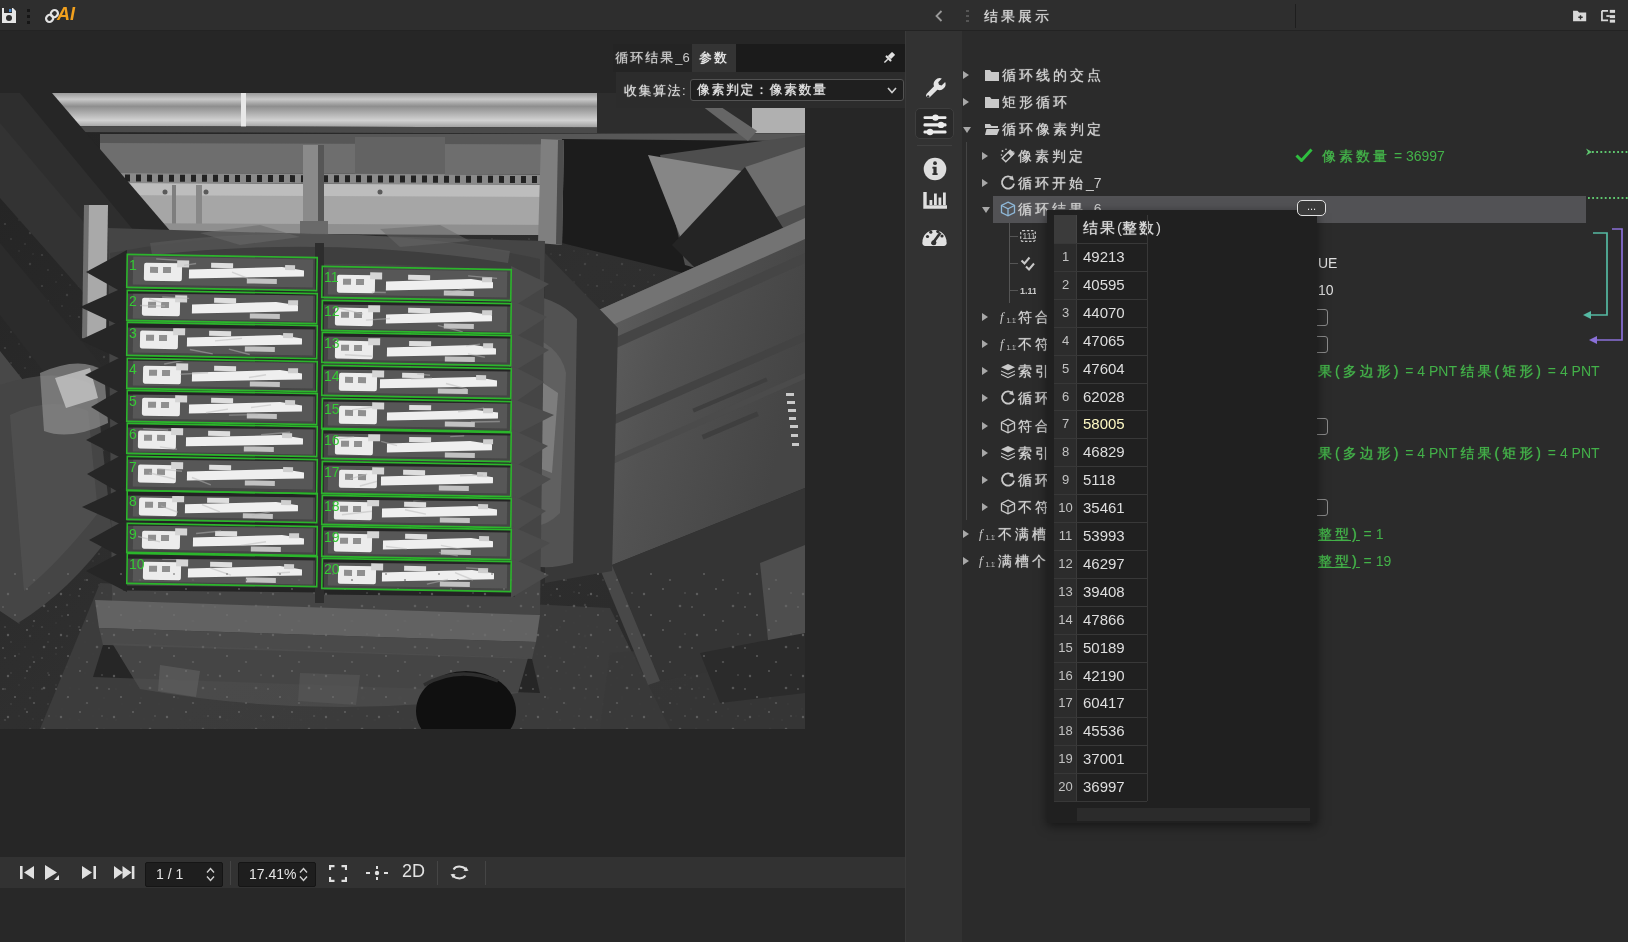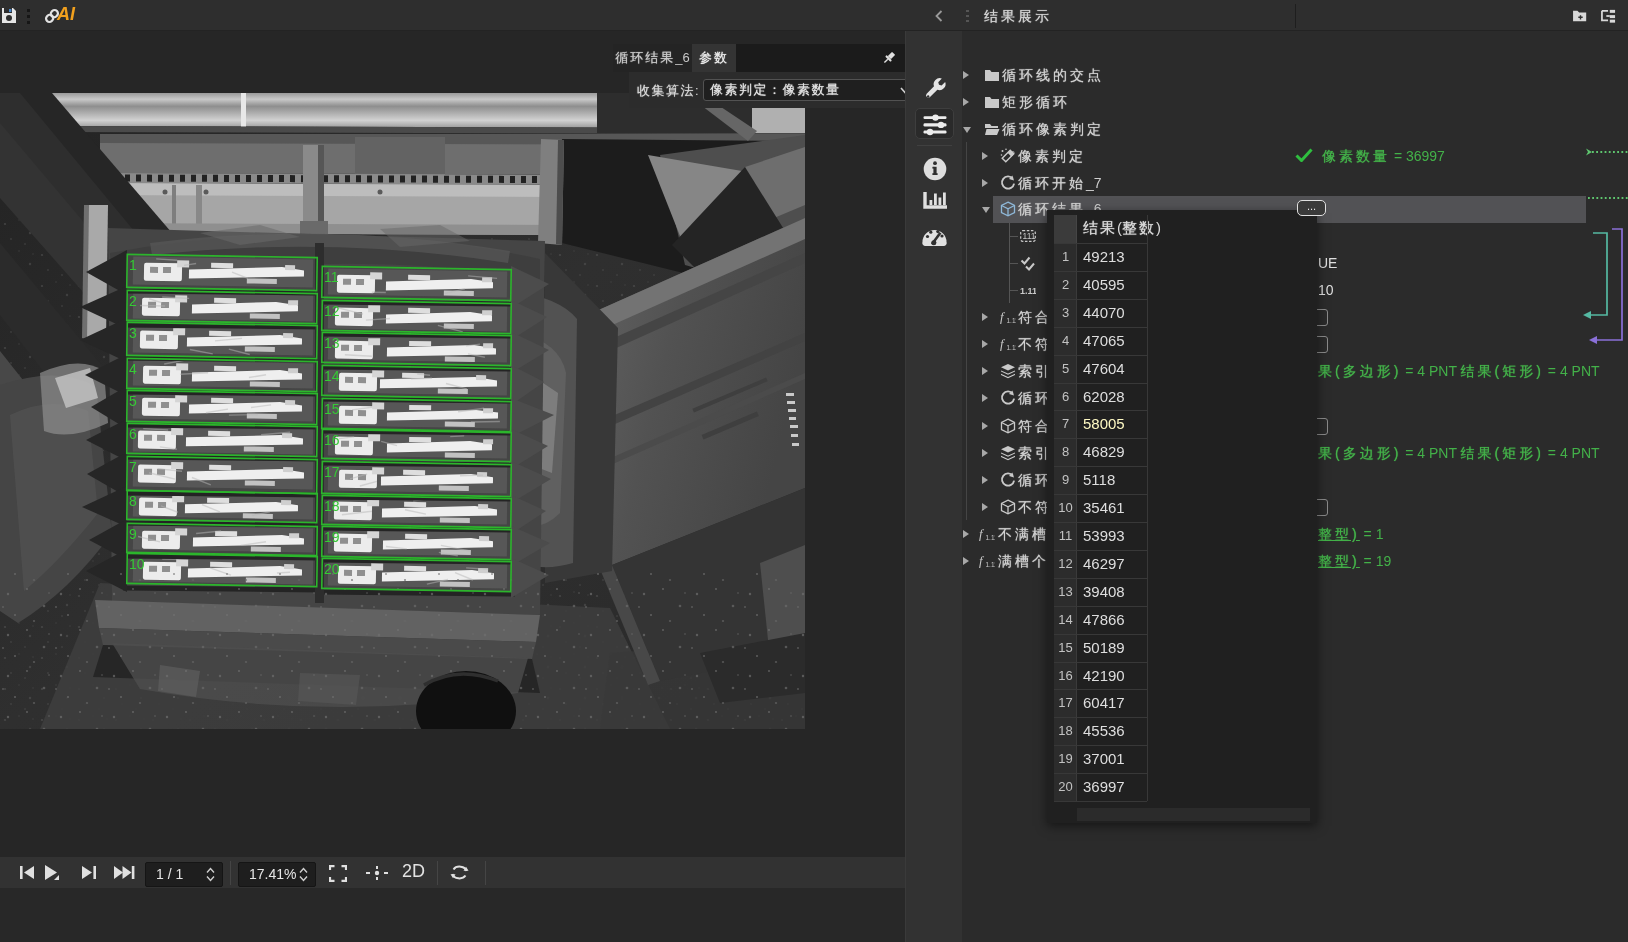--- a/index.html
+++ b/index.html
@@ -573,21 +573,21 @@
     <div class="abs" style="left:0;top:0;width:79px;height:28px;background:#242424;color:#c8c8c8;font-size:13px;text-align:center;line-height:28px"><span class="cj" style="letter-spacing:2px">循环结果</span>_6</div>
     <div class="abs" style="left:79px;top:0;width:44px;height:28px;background:#343434;color:#ececec;font-size:13px;text-align:center;line-height:28px"><span class="cj" style="letter-spacing:2px">参数</span></div>
     <svg class="ic" style="right:8px;top:6px" width="16" height="16" viewBox="0 0 16 16">
         <g transform="rotate(45 8 8)" fill="#e0e0e0">
           <rect x="5.8" y="1.5" width="4.4" height="6" rx="0.5"></rect>
           <rect x="4.2" y="7.5" width="7.6" height="2.2" rx="1"></rect>
           <rect x="7.3" y="9.7" width="1.4" height="4.8"></rect>
         </g>
       </svg>
   </div>
-  <div class="abs" style="left:16px;top:28px;width:292px;height:36px;background:#2c2c2c">
+  <div class="abs" style="left:3px;top:28px;width:292px;height:36px;background:#2c2c2c">
     <div class="abs" style="left:8px;top:10px;font-size:13px;color:#d5d5d5"><span class="cj" style="letter-spacing:1.5px">收集算法</span>:</div>
     <div class="abs" style="left:74px;top:7px;width:214px;height:22px;background:#1f1f1f;border:1px solid #525252;border-radius:3px;color:#e2e2e2;font-size:13px;line-height:20px;padding-left:6px"><span class="cj" style="letter-spacing:1.5px">像素判定：像素数量</span>
       <svg class="ic" style="right:6px;top:7px" width="10" height="7" viewBox="0 0 10 7">
           <path d="M1 1 L5 5.5 L9 1" stroke="#cfcfcf" stroke-width="1.6" fill="none"></path>
         </svg>
     </div>
   </div>
 </div>
 <div id="vtools">
   <svg class="ic" style="left:16px;top:45px" width="26" height="27" viewBox="0 0 24 24">

